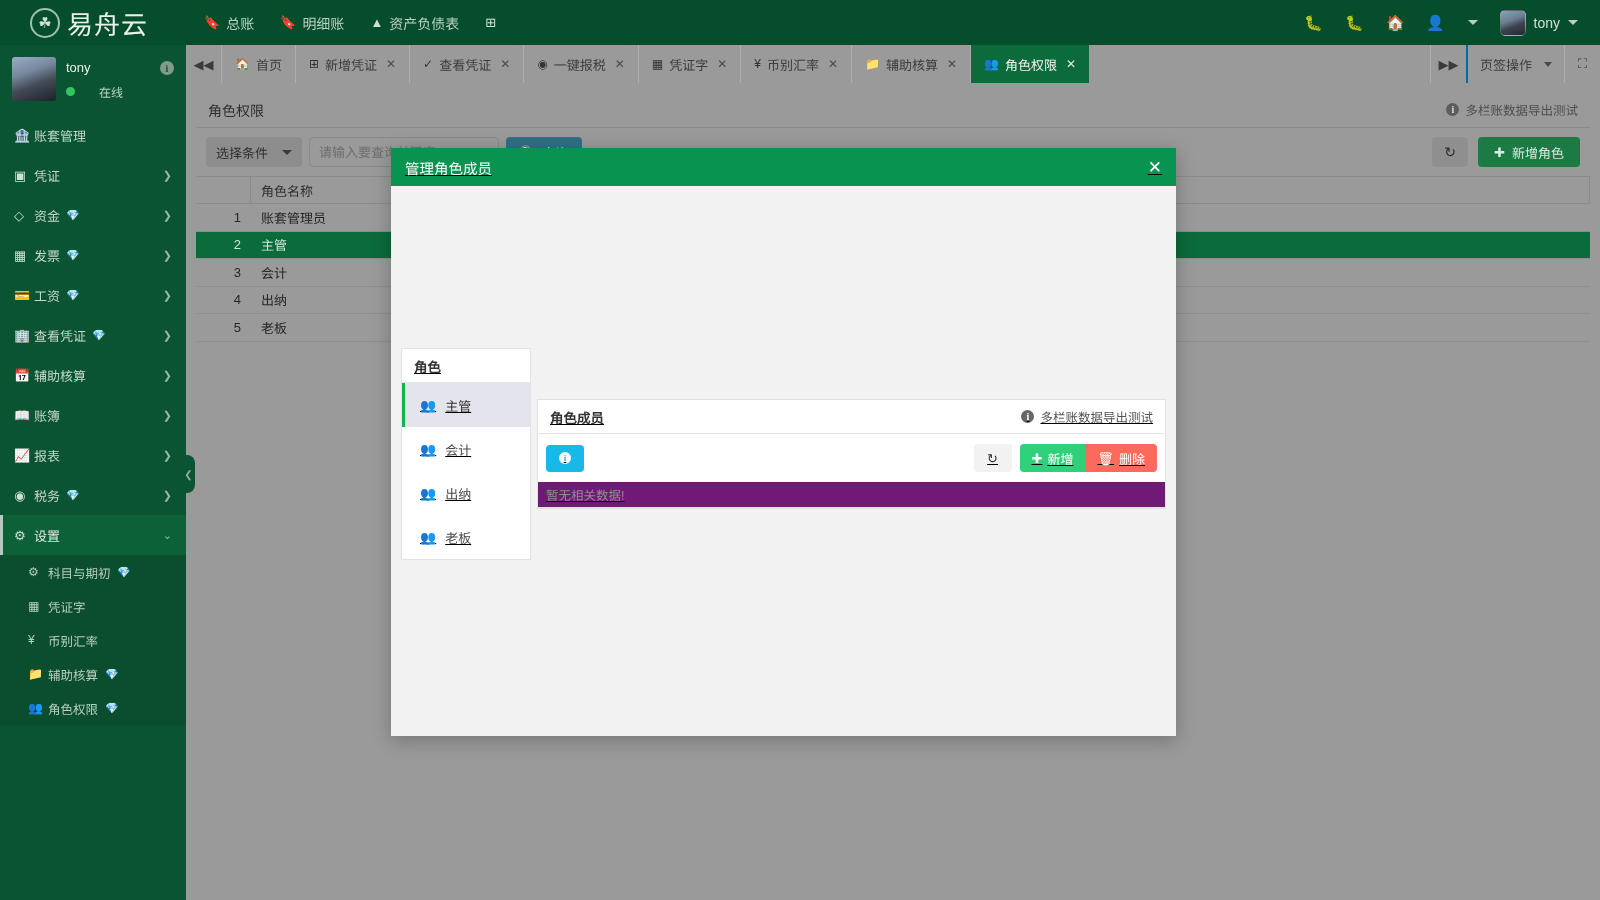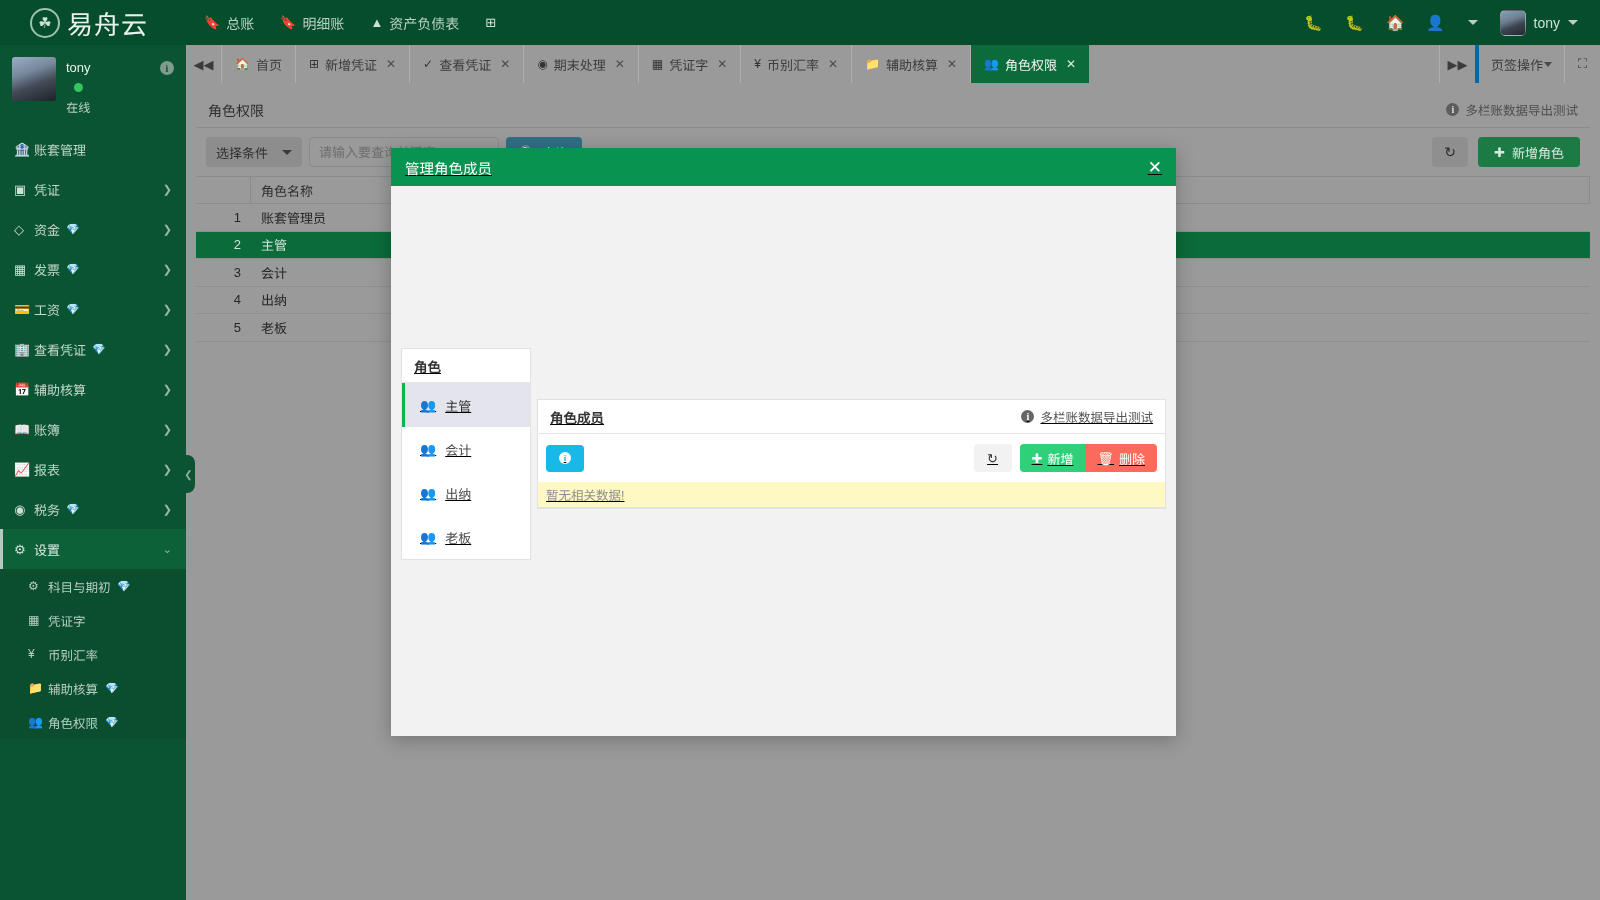--- a/index.html
+++ b/index.html
@@ -53,21 +53,21 @@
     position: absolute; left: 0; top: 45px; width: 186px; height: 855px;
     background: #0b5431; overflow: hidden; z-index: 30;
   }
   .side-user { display: flex; align-items: flex-start; padding: 12px 10px 14px 12px; position: relative; }
   .side-avatar {
     width: 44px; height: 44px; border-radius: 3px; flex: none;
     background: linear-gradient(160deg,#9aadc4 0%,#77889d 35%,#444c58 60%,#1d2229 100%);
   }
   .side-user-info { margin-left: 10px; padding-top: 3px; }
   .side-user-name { color: #e7f1ea; font-size: 13px; }
-  .side-user-status { display: flex; align-items: center; gap: 6px; margin-top: 8px; flex-direction: column; }
+  .side-user-status { display: flex; align-items: center; gap: 24px; margin-top: 8px; }
   .dot-online { width: 9px; height: 9px; border-radius: 50%; background: #36c463; display: inline-block; }
   .side-status-text { color: #bcd3c5; font-size: 12px; }
   .side-info-icon {
     position: absolute; right: 12px; top: 16px; color: #cfe0d6; font-size: 12px;
     width: 14px; height: 14px; border-radius: 50%; background: #7e9b8b; color: #0b5431;
     display: flex; align-items: center; justify-content: center; font-weight: bold; font-size: 10px;
     font-family: "Liberation Serif", serif;
   }
   .menu { list-style: none; margin: 0; padding: 0; }
   .menu-item {
@@ -112,23 +112,23 @@
     border-right: 1px solid #aeaeae; white-space: nowrap;
   }
   .tab .tb-ic { font-size: 12px; color: #333; }
   .tab .tb-close { font-size: 12px; color: #4a4a4a; margin-left: 3px; }
   .tab.active { background: #0b6b3a; color: #ecf6f0; border-right: none; }
   .tab.active .tb-ic, .tab.active .tb-close { color: #dceee3; }
   .tabbar-fill { flex: 1; }
   .tabbar-right { display: flex; align-items: stretch; margin-left: auto; }
   .tabbar-right .tab-ctrl { border-left: 1px solid #aeaeae; border-right: none; }
   .tab-ops {
-    display: flex; align-items: center; gap: 1px; padding: 0 12px;
+    display: flex; align-items: center; gap: 12px; padding: 0 12px;
     color: #3d3d3d; font-size: 13px; cursor: pointer;
-    border-left: 4px solid #0369a1;
+    border-left: 2px solid #0369a1;
   }
   .tab-ops .caret2 { width: 0; height: 0; border-left: 4px solid transparent; border-right: 4px solid transparent; border-top: 5px solid #4a4a4a; }
 
   
   .page {
     position: absolute; left: 186px; top: 83px; width: 1414px; height: 817px;
     background: #9a9a9a; padding: 9px 10px 0 10px; z-index: 10;
   }
   .panel { background: #9a9a9a; width: 100%; }
   .panel-head {
@@ -254,21 +254,21 @@
     display: flex; align-items: center; gap: 5px; font-family: inherit;
   }
   .mtable { width: 100%; border-collapse: collapse; table-layout: fixed; }
   .mtable th {
     height: 29px; border: 1px solid #e0e0e0; font-weight: normal;
     color: #333; font-size: 13px; background: #fff;
   }
   .mtable th:first-child { border-left: none; }
   .mtable th:last-child { border-right: none; }
   .mtable-empty {
-    height: 26px; background: #fef9c3; color: #8f8f8f; font-size: 12.5px;
+    height: 26px; background: #701a75; color: #8f8f8f; font-size: 12.5px;
     padding-left: 8px; display: flex; align-items: center;
     border-bottom: 1px solid #e3e3e3;
   }
   .mr-rest { flex: 1; background: #fff; }
   .modal-footer { height: 14px; flex: none; background: #f2f2f2; }
   .bottom-strip { position: absolute; left: 186px; top: 881px; width: 1414px; height: 19px; background: #9a9a9a; z-index: 11; }
 </style>
 </head>
 <body>
 
@@ -426,21 +426,21 @@
       <span>新增凭证</span>
       <span class="tb-close">✕</span>
     </div>
     <div class="tab">
       <span class="tb-ic">✓</span>
       <span>查看凭证</span>
       <span class="tb-close">✕</span>
     </div>
     <div class="tab">
       <span class="tb-ic">◉</span>
-      <span>期末处理</span>
+      <span>一键报税</span>
       <span class="tb-close">✕</span>
     </div>
     <div class="tab">
       <span class="tb-ic">▦</span>
       <span>凭证字</span>
       <span class="tb-close">✕</span>
     </div>
     <div class="tab">
       <span class="tb-ic">¥</span>
       <span>币别汇率</span>

